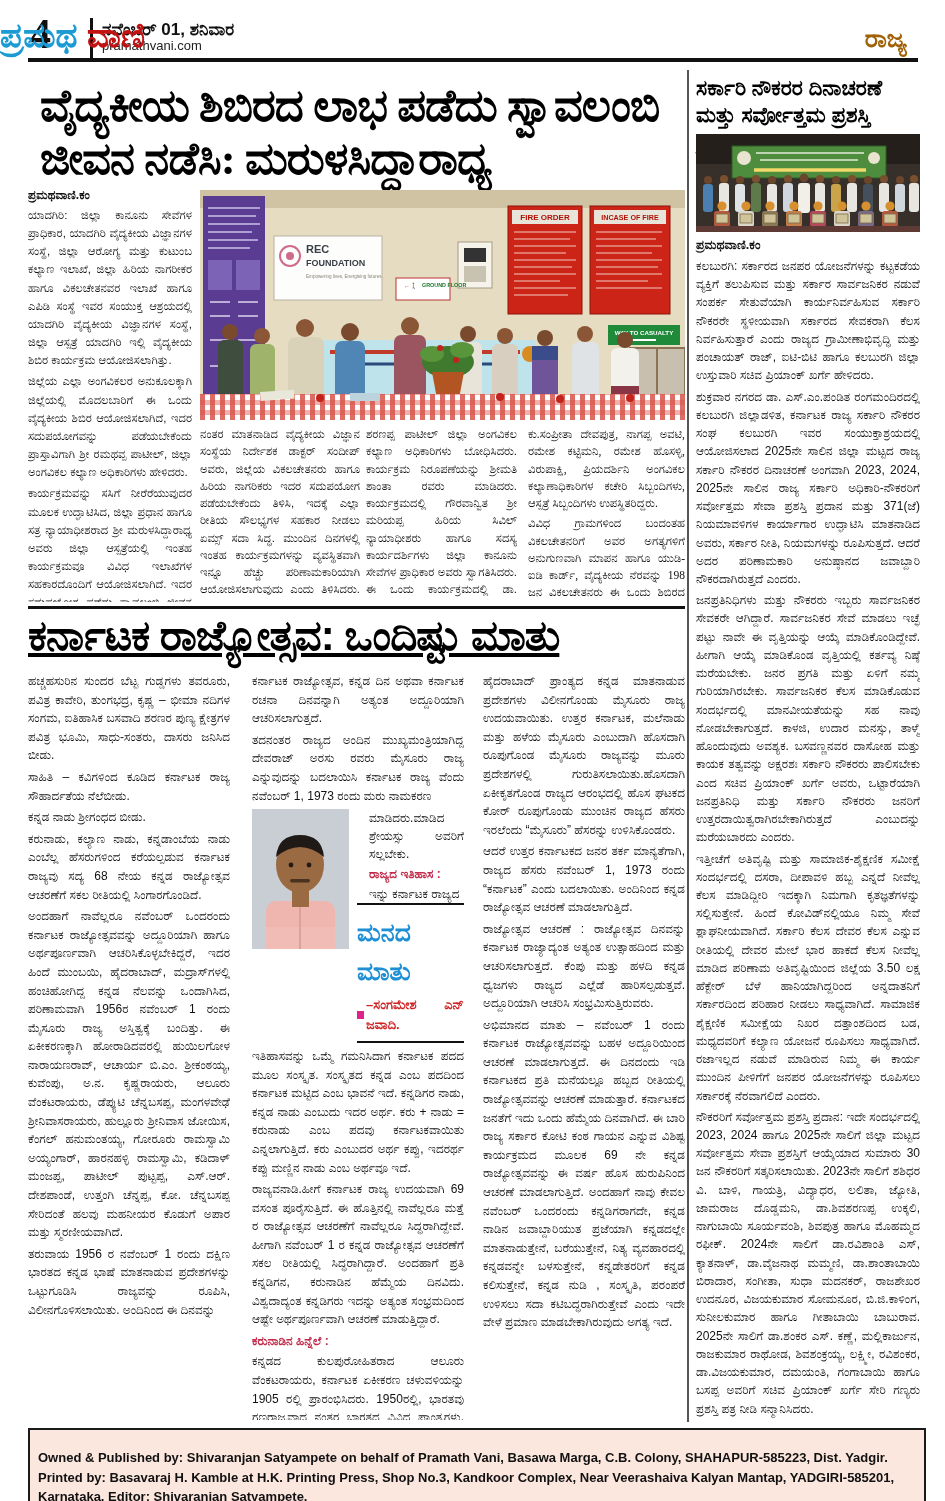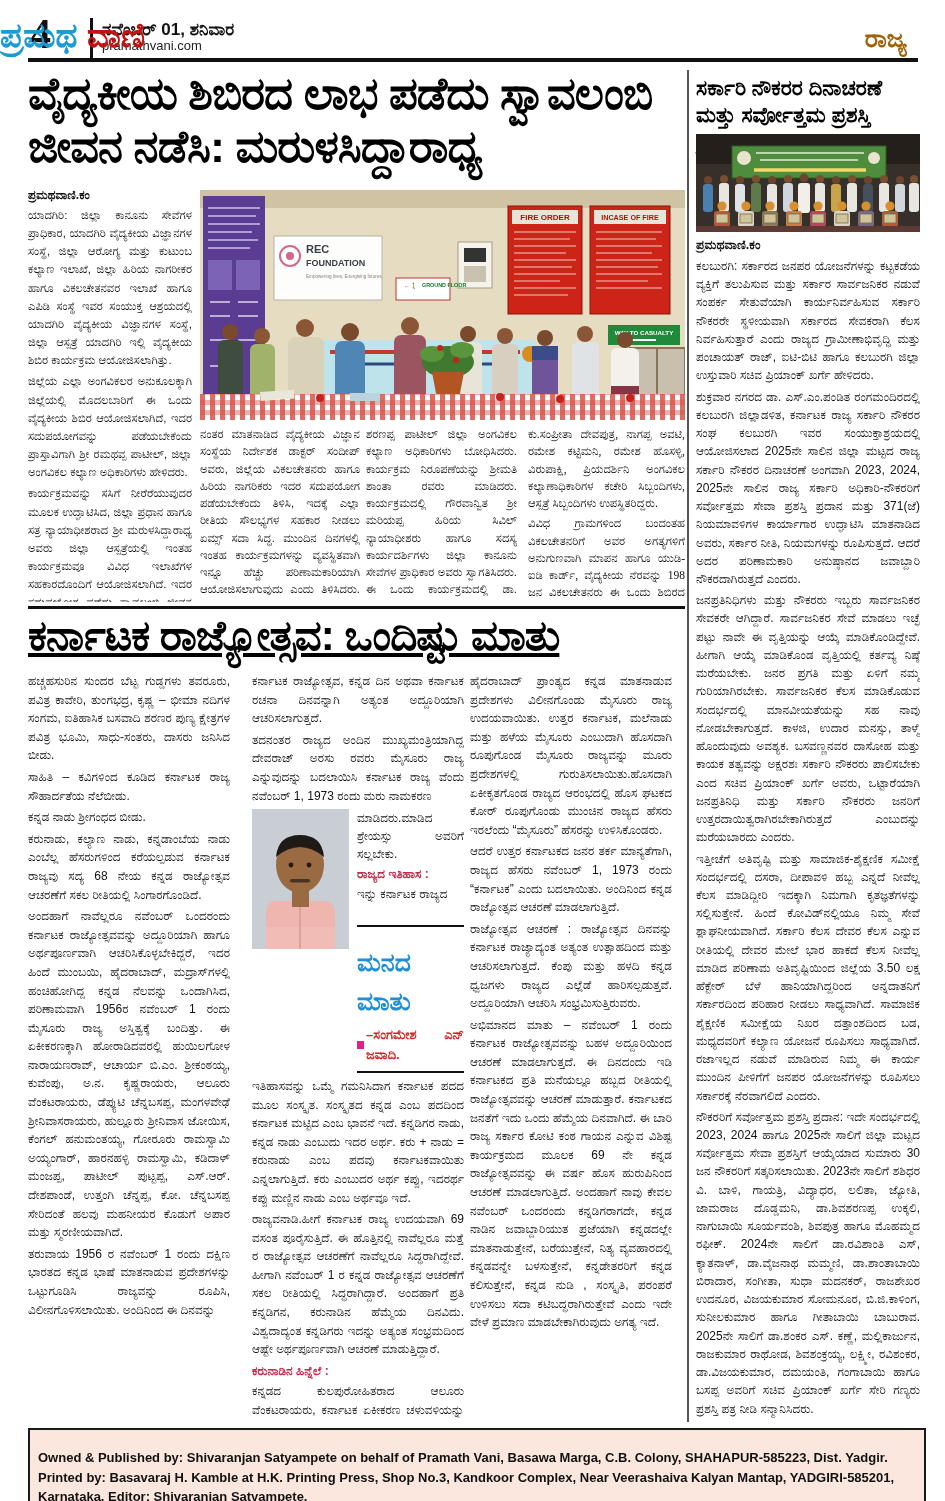--- a/index.html
+++ b/index.html
@@ -37,28 +37,28 @@
   .a1-colB{left:366px;width:151px;}
   .a1-colC{left:528px;width:157px;font-family:Liberation Serif, serif;}
   
   .rule-mid{position:absolute;left:28px;top:606px;width:657px;height:2.5px;background:#111;}
   .headline2{position:absolute;left:28px;top:612px;width:657px;font-size:42px;font-weight:800;
              letter-spacing:-1px;color:#000;text-decoration:underline;}
   .a2-col{position:absolute;top:672px;height:748px;overflow:hidden;font-size:12px;
           line-height:1.55;text-align:justify;}
   .a2-c1{left:28px;width:202px;}
   .a2-c2{left:252px;width:212px;}
-  .a2-c3{left:470px;width:202px;}
+  .a2-c3{left:483px;width:202px;}
   .red-sub{color:#c22a4a;font-weight:700;margin:2px 0;}
   .inset{display:flex;gap:8px;margin:4px 0;}
   .inset-photo{flex:0 0 97px;height:140px;background:#cfd4da;}
   .inset-right{flex:1;min-width:0;}
-  .inset-small{font-size:12px;line-height:1.5;}
-  .title-box{border-top:2.5px solid #111;border-bottom:2.5px solid #111;margin-top:22px;
-             padding:16px 0 6px 0;}
+  .inset-small{font-size:12px;line-height:1.5;margin-left:12px;}
+  .title-box{border-top:2.5px solid #111;border-bottom:2.5px solid #111;margin-top:0;
+             padding:8px 0 6px 0;}
   .column-title{color:#1e8fd5;font-size:25px;font-weight:800;margin:0 0 4px 0;}
   .column-byline{font-size:13px;font-weight:700;color:#d02525;display:flex;align-items:center;gap:2px;}
   .byline-bullet{width:8px;height:8px;background:#e0218a;display:inline-block;}
   
   .footer{position:absolute;left:28px;top:1428px;width:878px;height:40px;background:#fbe7de;
           border:2px solid #1a1a1a;padding:18px 8px;font-size:13px;font-weight:700;
           line-height:1.5;color:#111;}
   svg text{font-family:"Liberation Sans","DejaVu Sans",sans-serif;}
 </style>
 </head>
@@ -71,21 +71,21 @@
   <div class="head-date">ನವೆಂಬರ್ 01, ಶನಿವಾರ</div>
   <div class="head-site">pramathvani.com</div>
   <div class="masthead">
     <span class="m1">ಪ್ರಮಥ</span>
     <span> </span>
     <span class="m2">ವಾಣಿ</span>
   </div>
   <div class="section-label">ರಾಜ್ಯ</div>
   <div class="rule-top"></div>
 
-  <h1 class="headline1" style="margin:0;">ವೈದ್ಯಕೀಯ ಶಿಬಿರದ ಲಾಭ ಪಡೆದು ಸ್ವಾವಲಂಬಿ ಜೀವನ ನಡೆಸಿ: ಮರುಳಸಿದ್ದಾರಾಧ್ಯ</h1>
+  <h1 class="headline1" style="margin:12px;font-family:Liberation Serif, serif;">ವೈದ್ಯಕೀಯ ಶಿಬಿರದ ಲಾಭ ಪಡೆದು ಸ್ವಾವಲಂಬಿ ಜೀವನ ನಡೆಸಿ: ಮರುಳಸಿದ್ದಾರಾಧ್ಯ</h1>
 
   <div class="photo-main">
     <svg width="485" height="230" viewBox="0 0 485 230">
       <rect x="0" y="0" width="485" height="230" fill="#e6dcc2"></rect>
       <rect x="0" y="0" width="485" height="18" fill="#cfc3a4"></rect>
 
       <rect x="3" y="6" width="62" height="205" fill="#5a3d92"></rect>
       <g stroke="#cdbfe8" stroke-width="1.6">
         <line x1="8" y1="18" x2="60" y2="18"></line>
           <line x1="8" y1="26" x2="56" y2="26"></line>

